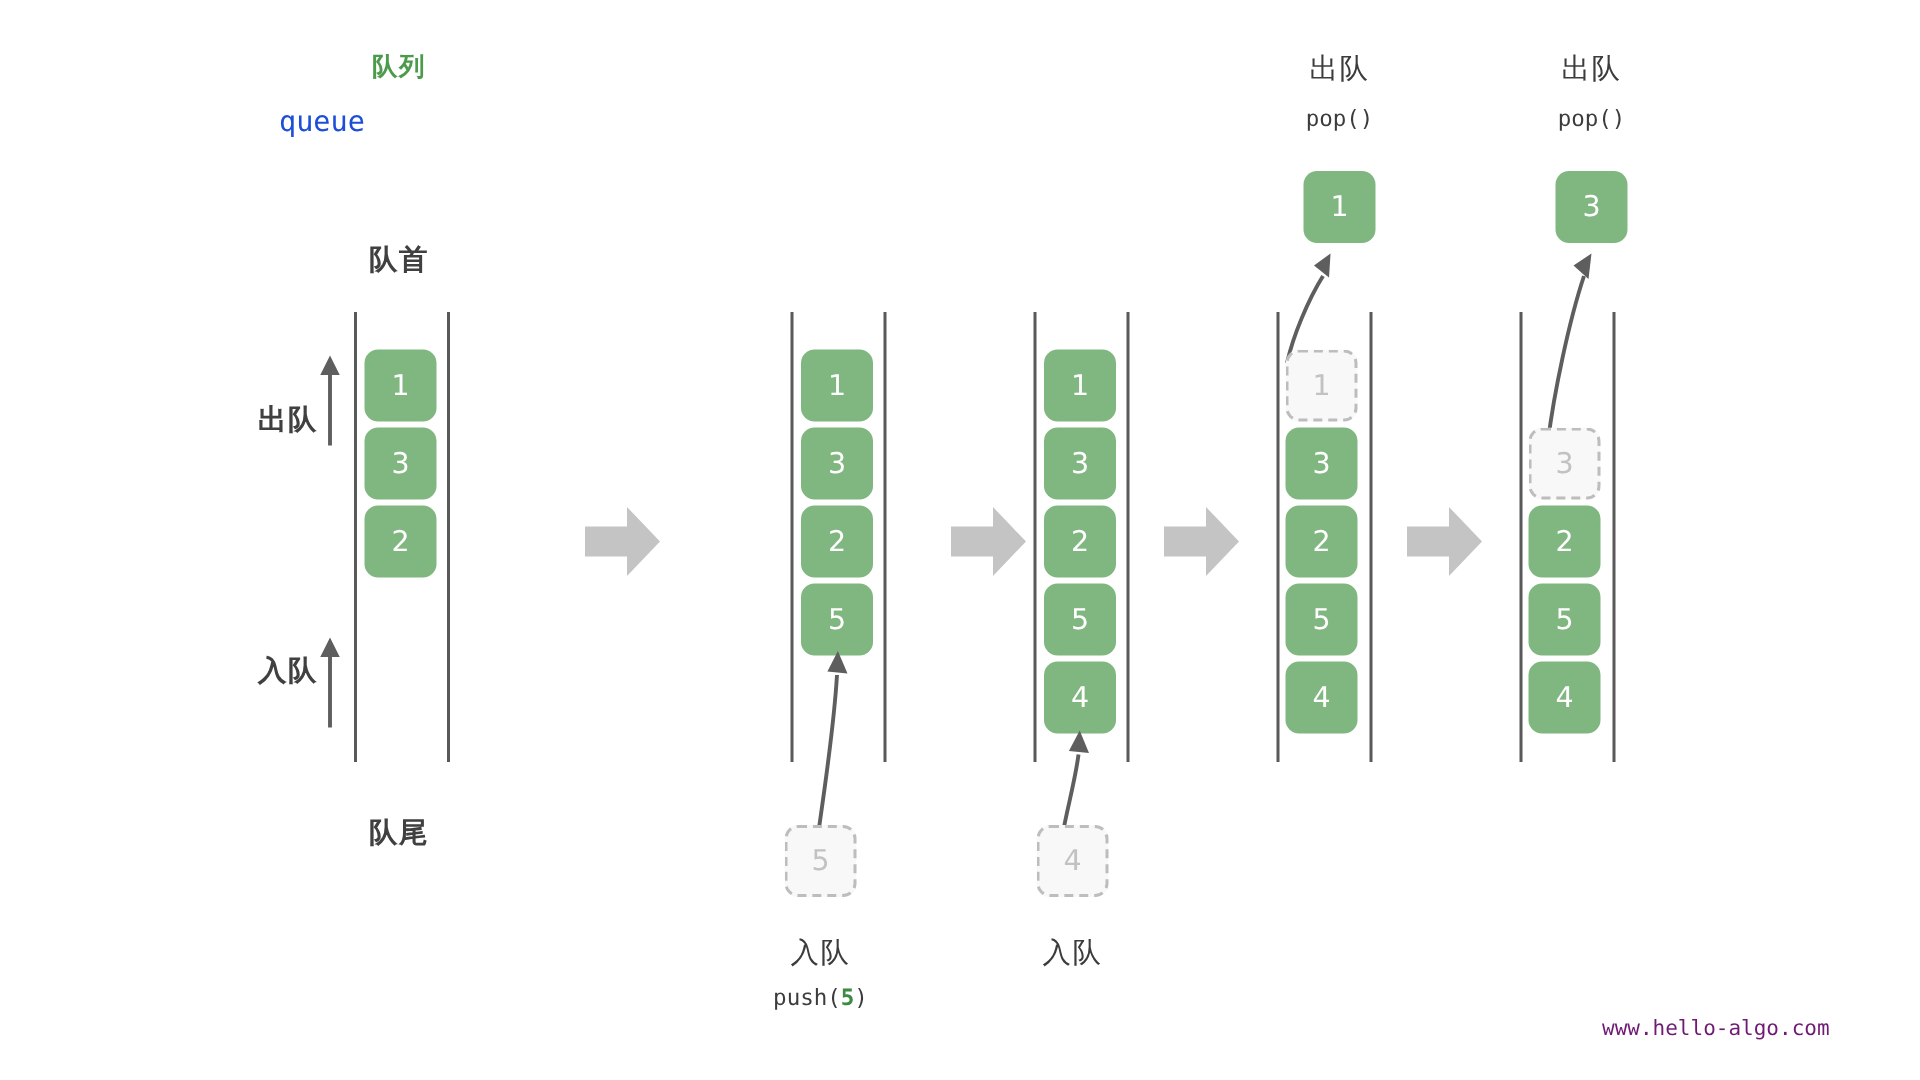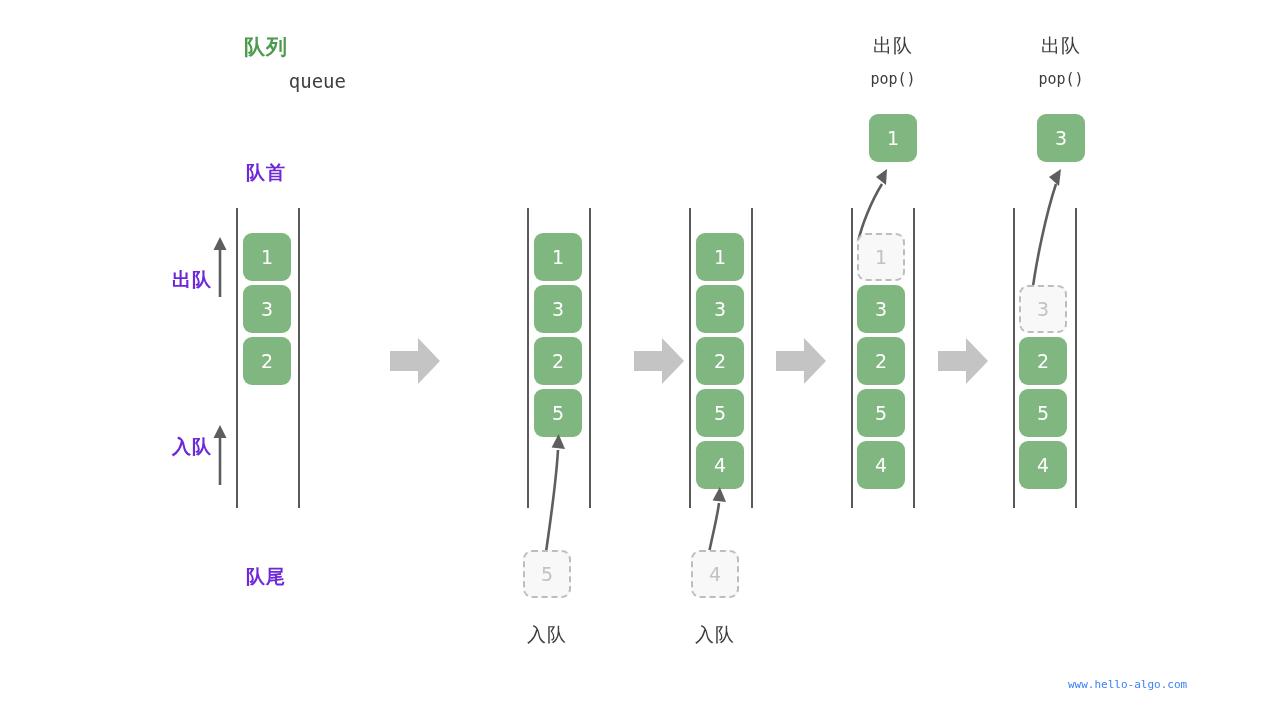--- a/index.html
+++ b/index.html
@@ -16,38 +16,38 @@
     color: #3c3c3c;
   }
   .stage {
     position: absolute;
     inset: 0;
   }
   .abs { position: absolute; }
 
   
   .title-cn {
-    font-size: 21px;
+    font-size: 17px;
     font-weight: 700;
     color: #4c9a4c;
     text-align: center;
     white-space: nowrap;
     letter-spacing: 1px;
   }
   .title-en {
     font-family: "DejaVu Sans Mono", "Liberation Mono", monospace;
     font-size: 19px;
+    color: #1d4ed8;
+    text-align: left;
+    white-space: nowrap;
+  }
+  .side-label {
+    font-size: 19px;
+    font-weight: 700;
     color: #404040;
-    text-align: right;
-    white-space: nowrap;
-  }
-  .side-label {
-    font-size: 19px;
-    font-weight: 700;
-    color: #6d28d9;
     text-align: center;
     white-space: nowrap;
     letter-spacing: 1px;
   }
   .op-label-cn {
     font-size: 19px;
     color: #3c3c3c;
     text-align: center;
     white-space: nowrap;
     letter-spacing: 1px;
@@ -55,22 +55,22 @@
   .op-label-code {
     font-family: "DejaVu Sans Mono", "Liberation Mono", monospace;
     font-size: 15px;
     color: #3c3c3c;
     text-align: center;
     white-space: nowrap;
   }
   .op-label-code .arg { color: #3d8b40; font-weight: 700; }
   .watermark {
     font-family: "DejaVu Sans Mono", "Liberation Mono", monospace;
-    font-size: 11px;
-    color: #3b82f6;
+    font-size: 14px;
+    color: #701a75;
     white-space: nowrap;
   }
 
   
   .rail {
     position: absolute;
     width: 2px;
     background: #595959;
   }
 
@@ -104,21 +104,21 @@
 </style>
 </head>
 <body>
 
 <div class="stage">
 
   <div class="abs title-cn" style="left:186px; top:33px; width:160px;">队列</div>
   <div class="abs title-en" style="left:186px; top:70px; width:160px;">queue</div>
 
   <div class="abs side-label" style="left:206px; top:160px; width:120px;">队首</div>
-  <div class="abs side-label" style="left:206px; top:564px; width:120px;">队尾</div>
+  <div class="abs side-label" style="left:206px; top:542px; width:120px;">队尾</div>
 
   <div class="abs side-label" style="left:140px; top:267px; width:72px; text-align:right;">出队</div>
   <div class="abs updown-arrow" style="left:210px; top:236px;">
     <svg width="20" height="62" viewBox="0 0 20 62">
       <line x1="10" y1="61" x2="10" y2="12" stroke="#5e5e5e" stroke-width="2.6"></line>
       <path d="M10 1 L16.5 14 L3.5 14 Z" fill="#5e5e5e"></path>
     </svg>
   </div>
 
   <div class="abs side-label" style="left:140px; top:434px; width:72px; text-align:right;">入队</div>
@@ -152,20 +152,21 @@
 
   <div class="abs" style="left:528px; top:432px;">
     <svg width="50" height="122" viewBox="0 0 50 122">
       <path d="M18 120 C22 92, 28 52, 30 18" stroke="#5e5e5e" stroke-width="2.6" fill="none"></path>
       <path d="M30.6 2 L37 17 L23.6 15.6 Z" fill="#5e5e5e"></path>
     </svg>
   </div>
   <div class="cell ghost abs" style="left:523px; top:550px;">5</div>
 
   <div class="abs op-label-cn" style="left:487px; top:622px; width:120px;">入队</div>
+  <div class="abs op-label-code" style="left:467px; top:656px; width:160px;"><span>push(</span><span class="arg">5</span><span>)</span></div>
 
   <div class="abs" style="left:634px; top:338px;">
     <svg width="50" height="46" viewBox="0 0 50 46">
       <path d="M0 13 H28 V0 L50 23 L28 46 V33 H0 Z" fill="#c4c4c4"></path>
     </svg>
   </div>
 
   <div class="rail abs" style="left:689px; top:208px; height:300px;"></div>
   <div class="rail abs" style="left:751px; top:208px; height:300px;"></div>
 

